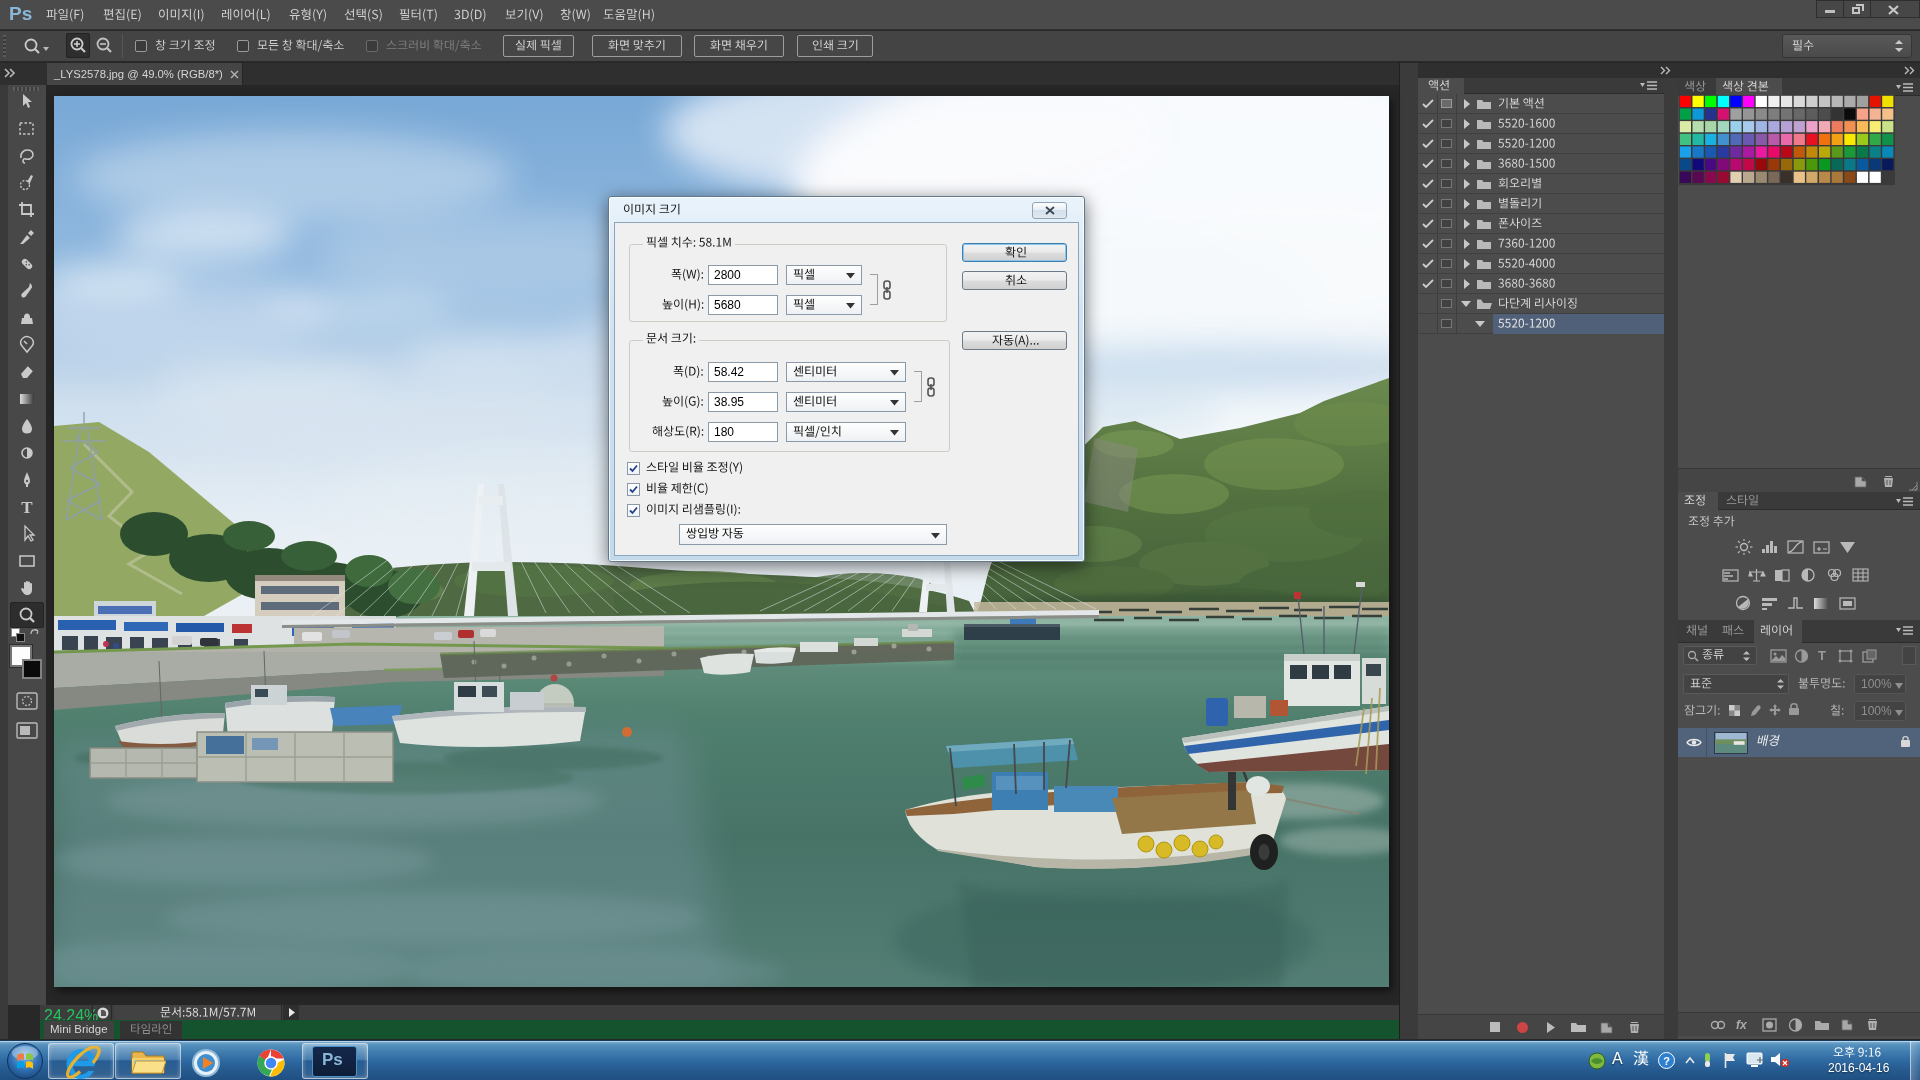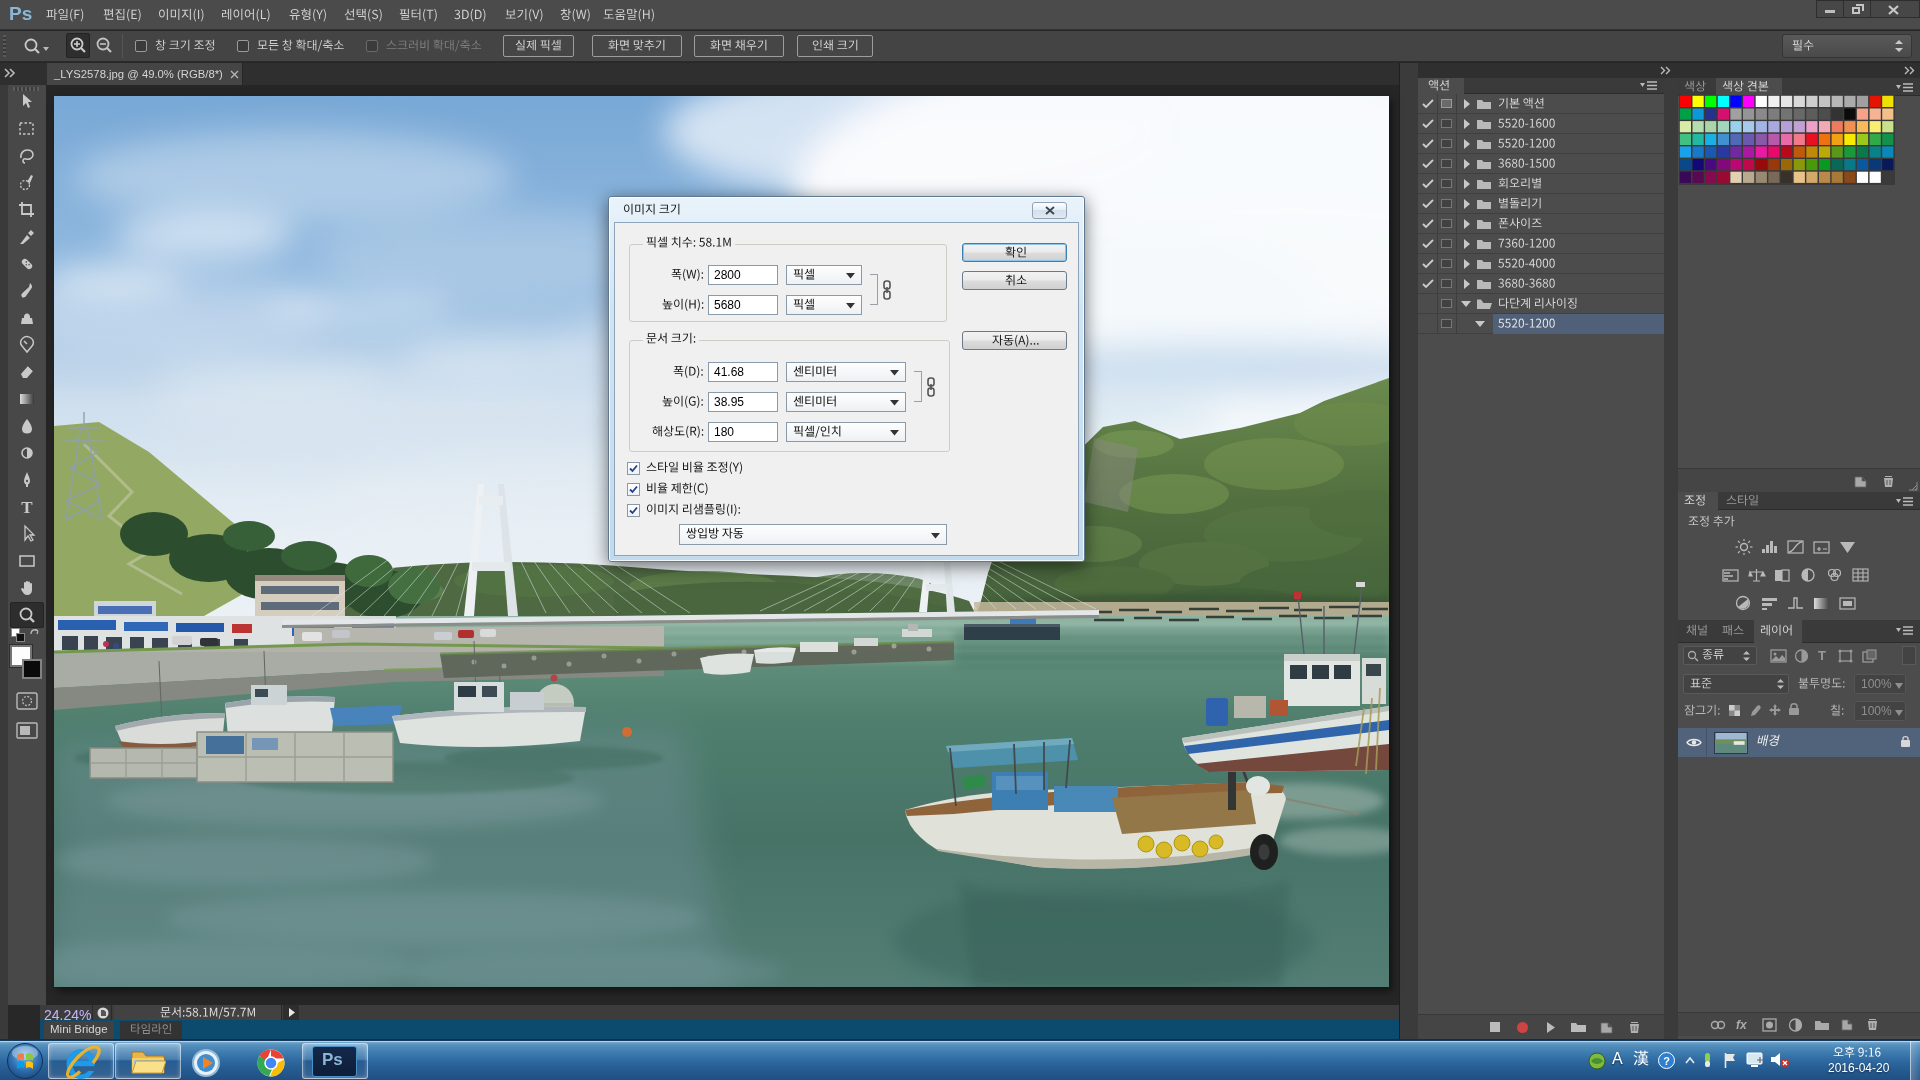--- a/index.html
+++ b/index.html
@@ -730,21 +730,21 @@
  <rect x="278" y="534" width="18" height="8" rx="2" fill="#c2c6ca"></rect>
  <rect x="380" y="536" width="18" height="8" rx="2" fill="#caced2"></rect>
  <rect x="404" y="534" width="16" height="8" rx="2" fill="#b03030"></rect>
  <rect x="426" y="533" width="16" height="8" rx="2" fill="#dadada"></rect>
  <circle cx="52" cy="548" r="3" fill="#bb3355"></circle>
       <circle cx="62" cy="550" r="3" fill="#334a88"></circle>
 </g>
 <rect x="0" y="556" width="1335" height="335" fill="#3a5f55" opacity="0.07"></rect>
 </svg>
 <div class="abs" style="left:40px;top:1005px;width:1359px;height:15px;background:#3c3c3c">
-    <div class="abs" style="left:4px;top:2px;font-size:14px;color:#c4b5fd">24.24%</div>
+    <div class="abs" style="left:4px;top:2px;font-size:16px;color:#22c55e">24.24%</div>
     <div class="abs" style="left:52px;top:0;width:20px;height:15px;border-left:1px solid #2a2a2a;border-right:1px solid #2a2a2a"></div>
     <svg class="abs" style="left:57px;top:2px" width="12" height="12">
       <circle cx="6" cy="6" r="5.5" fill="#d8d8d8"></circle>
       <path d="M4,3 h3 l2,2 v4 h-5 Z" fill="#555"></path>
     </svg>
     <div class="abs" style="left:74px;top:0;width:168px;height:15px;background:#424242;border-right:1px solid #2a2a2a"></div>
     <div style="position:absolute;left:120.0px;top:1.0px;">
       <svg width="96.2" height="12.0" viewBox="0 0 8020 1000" style="display:block;overflow:visible">
         <g fill="#e2e2e2">
           <use href="#ubb38" x="0"></use>
@@ -762,21 +762,21 @@
           <use href="#u37" x="6653"></use>
           <use href="#u4d" x="7208"></use>
         </g>
       </svg>
     </div>
     <div class="abs" style="left:243px;top:0;width:16px;height:15px;background:#2e2e2e"></div>
     <svg class="abs" style="left:248px;top:3px" width="8" height="10">
       <path d="M1,0 L7,4.5 L1,9 Z" fill="#e8e8e8"></path>
     </svg>
   </div>
-<div class="abs" style="left:40px;top:1020px;width:1359px;height:19px;background:#0c4a6e">
+<div class="abs" style="left:40px;top:1020px;width:1359px;height:19px;background:#14532d">
     <div class="abs" style="left:4px;top:1px;width:70px;height:18px;background:#414141"></div>
     <div class="abs" style="left:10px;top:3px;font-size:11.5px;color:#d6d6d6">Mini Bridge</div>
     <div class="abs" style="left:80px;top:1px;width:62px;height:18px;background:#333333"></div>
     <div style="position:absolute;left:90.0px;top:3.0px;">
       <svg width="42.3" height="11.5" viewBox="0 0 3680 1000" style="display:block;overflow:visible">
         <g fill="#8f8f8f">
           <use href="#ud0c0" x="0"></use>
           <use href="#uc784" x="920"></use>
           <use href="#ub77c" x="1840"></use>
           <use href="#uc778" x="2760"></use>
@@ -1735,21 +1735,21 @@
         <svg width="30.7" height="12.0" viewBox="0 0 2562 1000" style="display:block;overflow:visible">
           <g fill="#1a1a1a">
             <use href="#ud3ed" x="0"></use>
             <use href="#u28" x="920"></use>
             <use href="#u44" x="1258"></use>
             <use href="#u29" x="1946"></use>
             <use href="#u3a" x="2284"></use>
           </g>
         </svg>
       </div>
-      <div class="abs" style="left:93px;top:139px;width:70px;height:20px;background:#fff;border:1px solid #8a9aa8;font-size:12px;color:#000;padding:2px 0 0 5px">41.68</div>
+      <div class="abs" style="left:93px;top:139px;width:70px;height:20px;background:#fff;border:1px solid #8a9aa8;font-size:12px;color:#000;padding:2px 0 0 5px">58.42</div>
       <div class="abs" style="left:171px;top:139px;width:120px;height:20px;background:linear-gradient(#fefefe,#eef1f4);border:1px solid #8a9aa8">
         <div class="abs" style="left:6px;top:2px">
           <svg width="44.2" height="12.0" viewBox="0 0 3680 1000" style="display:block;overflow:visible">
             <g fill="#111">
               <use href="#uc13c" x="0"></use>
               <use href="#ud2f0" x="920"></use>
               <use href="#ubbf8" x="1840"></use>
               <use href="#ud130" x="2760"></use>
             </g>
           </svg>
@@ -1993,21 +1993,21 @@
         <g fill="#ffffff">
           <use href="#uc624" x="0"></use>
           <use href="#ud6c4" x="920"></use>
           <use href="#u39" x="2064"></use>
           <use href="#u3a" x="2619"></use>
           <use href="#u31" x="2897"></use>
           <use href="#u36" x="3452"></use>
         </g>
       </svg>
     </div>
-    <div class="abs" style="left:1828px;top:20px;font-size:12px;color:#fff;text-shadow:0 1px 2px rgba(0,0,0,.5)">2016-04-20</div>
+    <div class="abs" style="left:1828px;top:20px;font-size:12px;color:#fff;text-shadow:0 1px 2px rgba(0,0,0,.5)">2016-04-16</div>
     <div class="abs" style="left:1910px;top:0;width:10px;height:40px;background:linear-gradient(90deg,rgba(255,255,255,.25),rgba(255,255,255,.08));border-left:1px solid rgba(255,255,255,.6)"></div>
   </div>
 <svg width="0" height="0" style="position:absolute">
     <defs>
       <path id="ud30c" d="M49 734C208 734 422 731 611 700L606 639C561 645 514 649 467 652V218H565V150H61V218H158V663L39 664ZM239 218H387V657L239 662ZM662 53V958H745V484H893V415H745V53Z"></path>
       <path id="uc77c" d="M304 86C169 86 70 169 70 287C70 405 169 487 304 487C439 487 537 405 537 287C537 169 439 86 304 86ZM304 155C392 155 457 209 457 287C457 365 392 419 304 419C216 419 151 365 151 287C151 209 216 155 304 155ZM708 53V516H791V53ZM209 879V946H822V879H289V780H791V561H206V627H709V718H209Z"></path>
       <path id="u28" d="M239 1076 295 1051C209 909 168 739 168 569C168 400 209 231 295 88L239 62C147 212 92 373 92 569C92 766 147 927 239 1076Z"></path>
       <path id="u46" d="M101 880H193V551H473V473H193V225H523V147H101Z"></path>
       <path id="u29" d="M99 1076C191 927 246 766 246 569C246 373 191 212 99 62L42 88C128 231 171 400 171 569C171 739 128 909 42 1051Z"></path>
       <path id="ud3b8" d="M560 397V466H711V726H794V53H711V225H560V293H711V397ZM62 590C208 590 412 587 585 560L581 498C543 502 504 506 463 509V194H553V126H77V194H166V519L52 520ZM247 194H383V514L247 518ZM215 671V938H818V870H298V671Z"></path>

